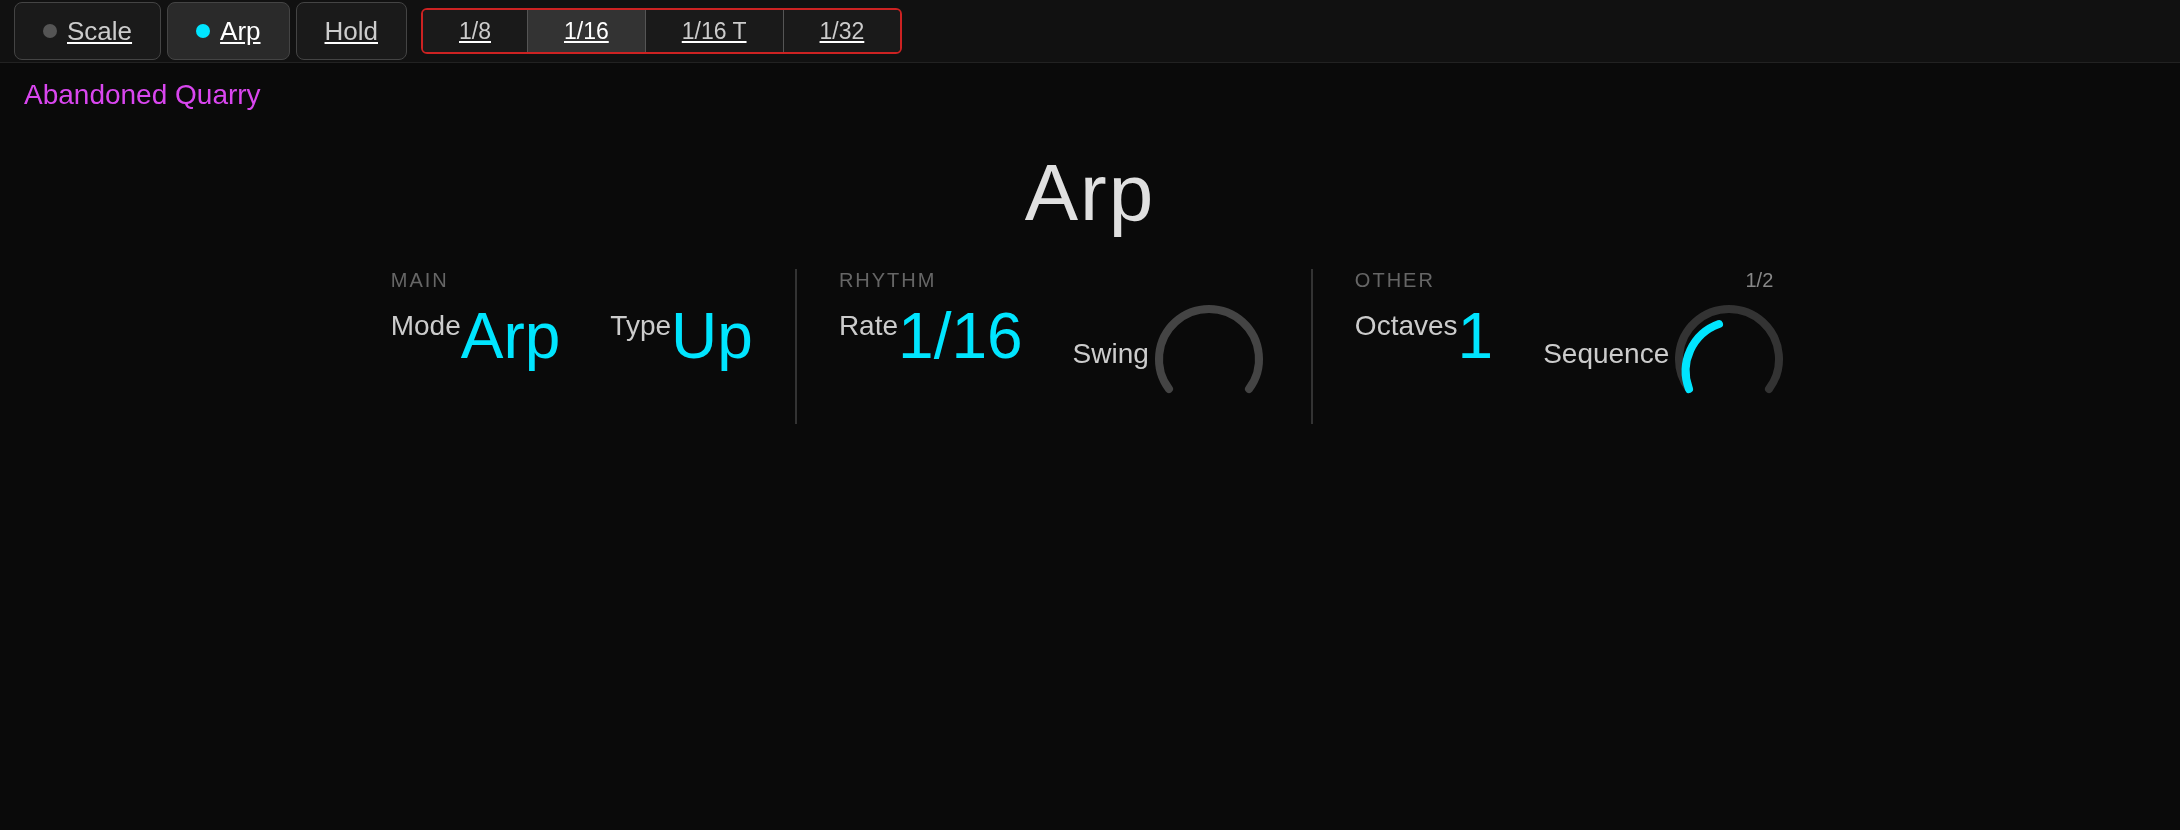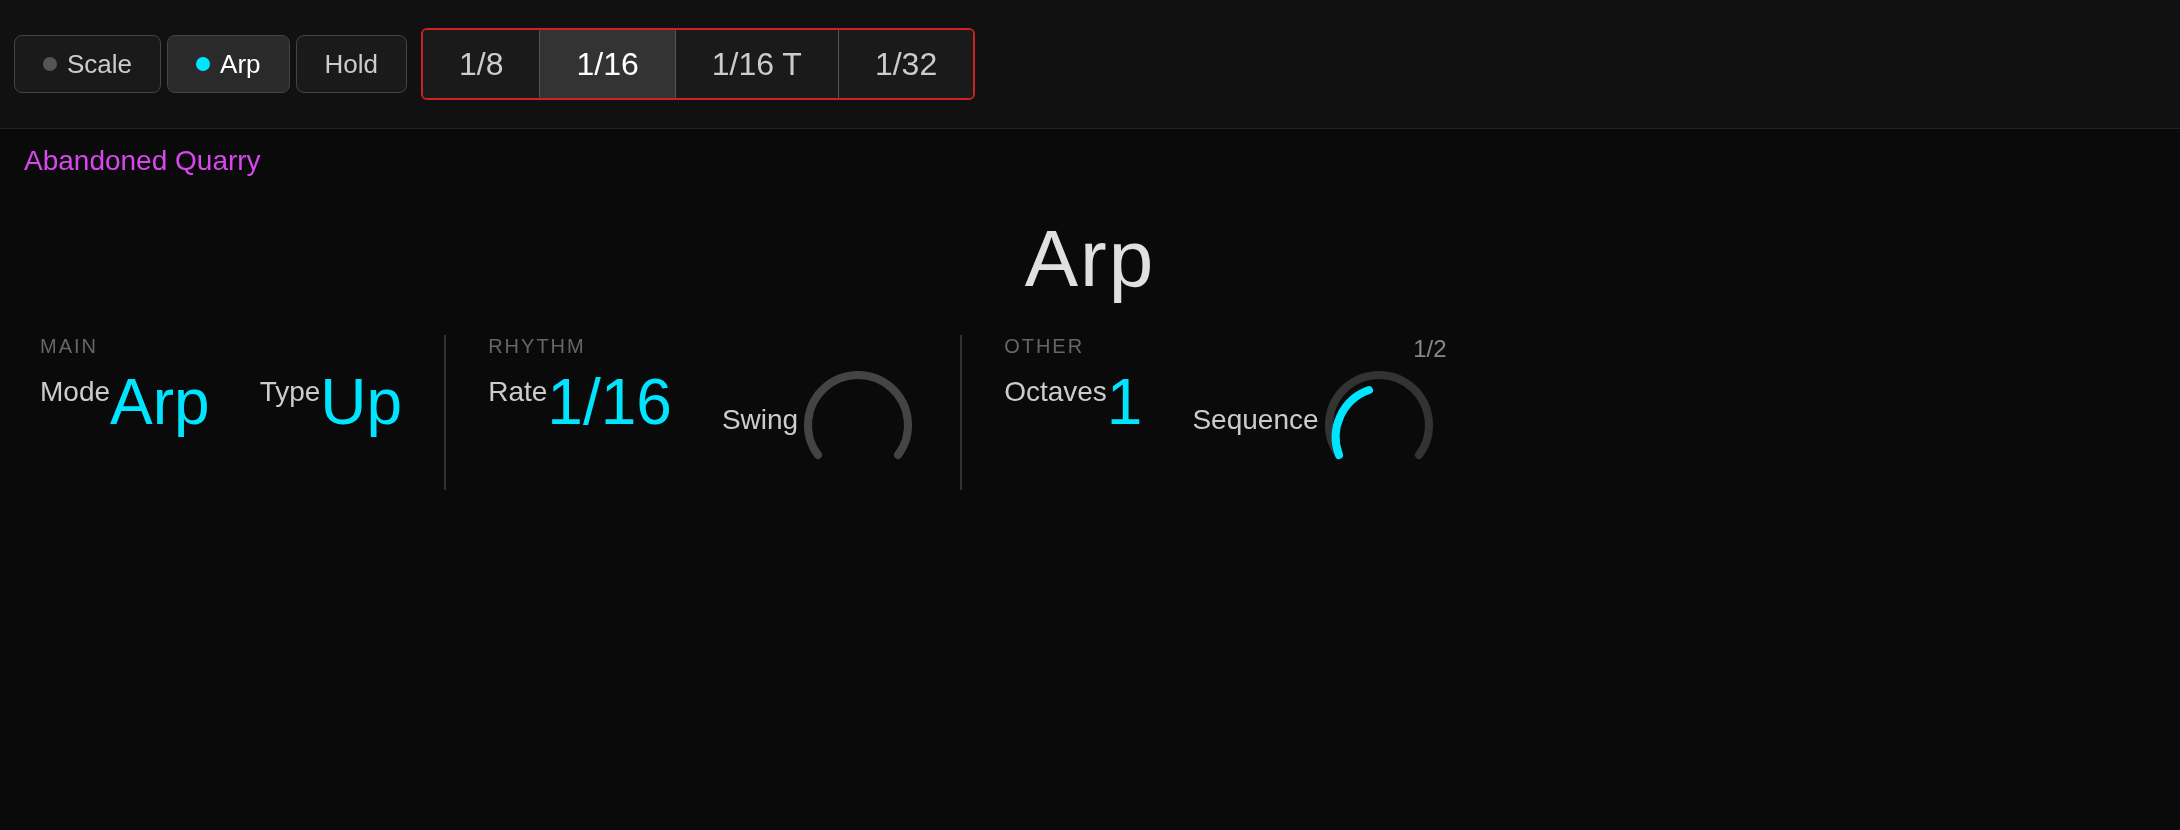--- a/index.html
+++ b/index.html
@@ -9,24 +9,25 @@
       height: 830px;
       background: #0a0a0a;
       font-family: 'Arial', sans-serif;
       color: #ffffff;
       overflow: hidden;
     }
 
     .top-bar {
       display: flex;
       align-items: center;
-      padding: 28px 14px;
+      padding: 2px 14px;
       gap: 6px;
       border-bottom: 1px solid #222;
       background: #111;
+      text-decoration: underline;
     }
 
     .top-btn {
       height: 58px;
       padding: 0 28px;
       border-radius: 8px;
       border: 1px solid #444;
       background: #1a1a1a;
       color: #ccc;
       font-size: 26px;
@@ -57,27 +58,27 @@
     .rate-group {
       display: flex;
       gap: 0;
       margin-left: 8px;
       border: 2px solid #cc2222;
       border-radius: 6px;
       overflow: hidden;
     }
 
     .rate-btn {
-      height: 68px;
+      height: 42px;
       padding: 0 36px;
       border: none;
       border-left: 1px solid #555;
       background: #1a1a1a;
       color: #ccc;
-      font-size: 32px;
+      font-size: 23px;
       cursor: pointer;
     }
 
     .rate-btn:first-child {
       border-left: none;
     }
 
     .rate-btn.selected {
       background: #333;
       color: #fff;
@@ -96,20 +97,21 @@
       color: #e0e0e0;
       padding: 30px 0 20px 0;
       letter-spacing: 2px;
     }
 
     .controls-area {
       display: flex;
       padding: 0 20px;
       gap: 12px;
       margin-top: 10px;
+      justify-content: center;
     }
 
     .section {
       display: flex;
       flex-direction: column;
       padding: 0 20px;
     }
 
     .section-divider {
       width: 2px;
@@ -162,25 +164,25 @@
     .knob-svg {
       width: 120px;
       height: 120px;
     }
 
     .other-section {
       position: relative;
     }
 
     .fraction-label {
-      font-size: 24px;
+      font-size: 20px;
       color: #888;
       position: absolute;
       top: 0;
-      right: 12px;
+      right: 36px;
     }
   </style>
 </head>
 <body>
 
 <div class="top-bar">
   <button class="top-btn">
     <span class="dot"></span>
     <span>Scale</span>
   </button>

